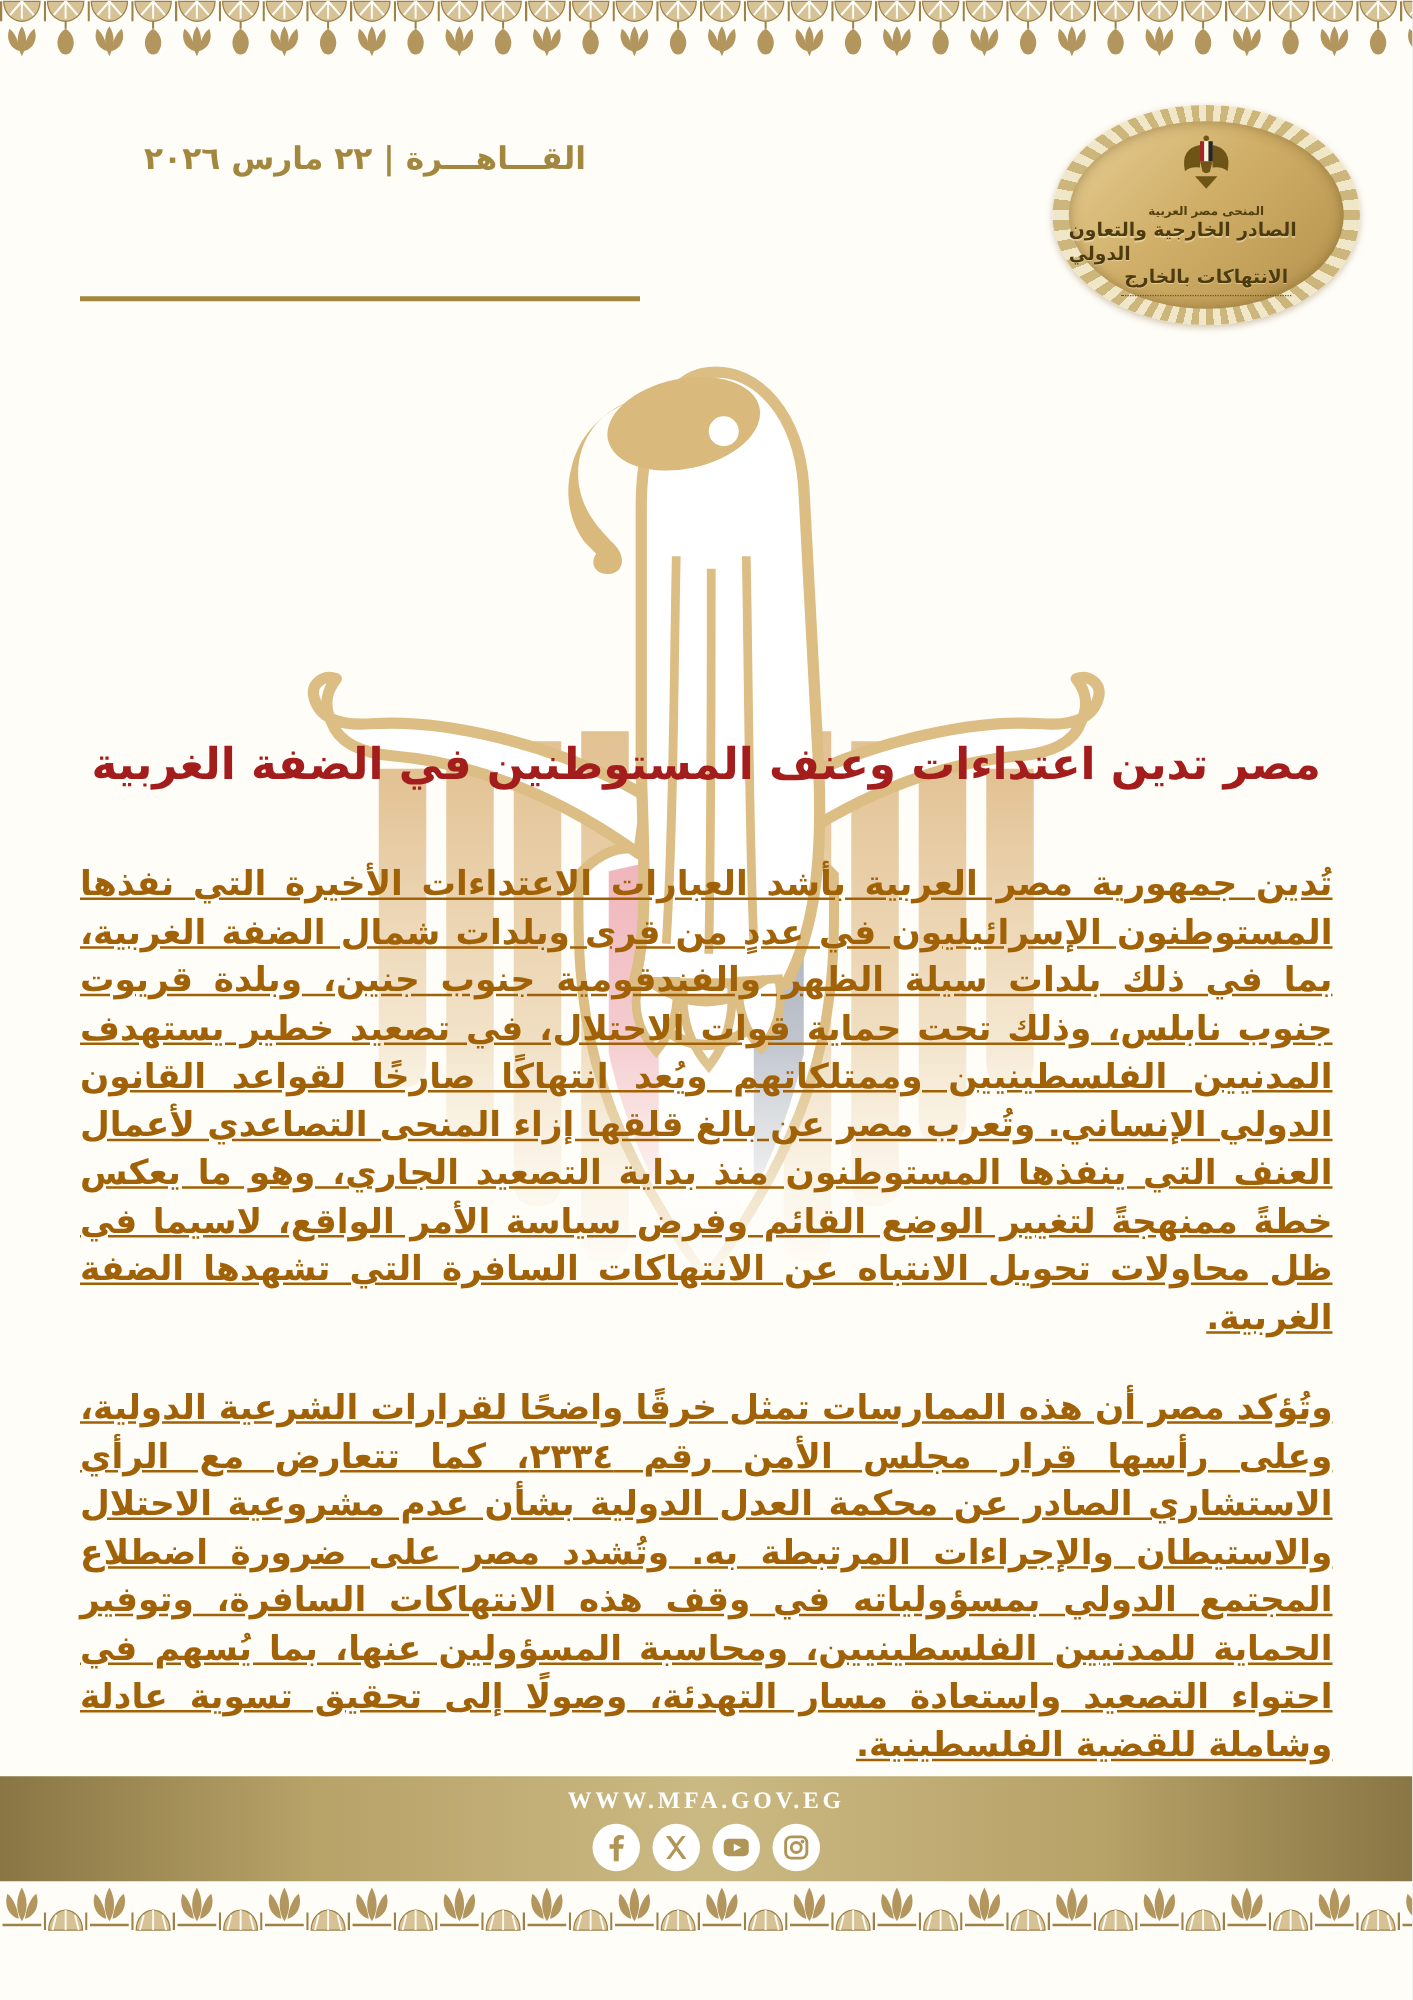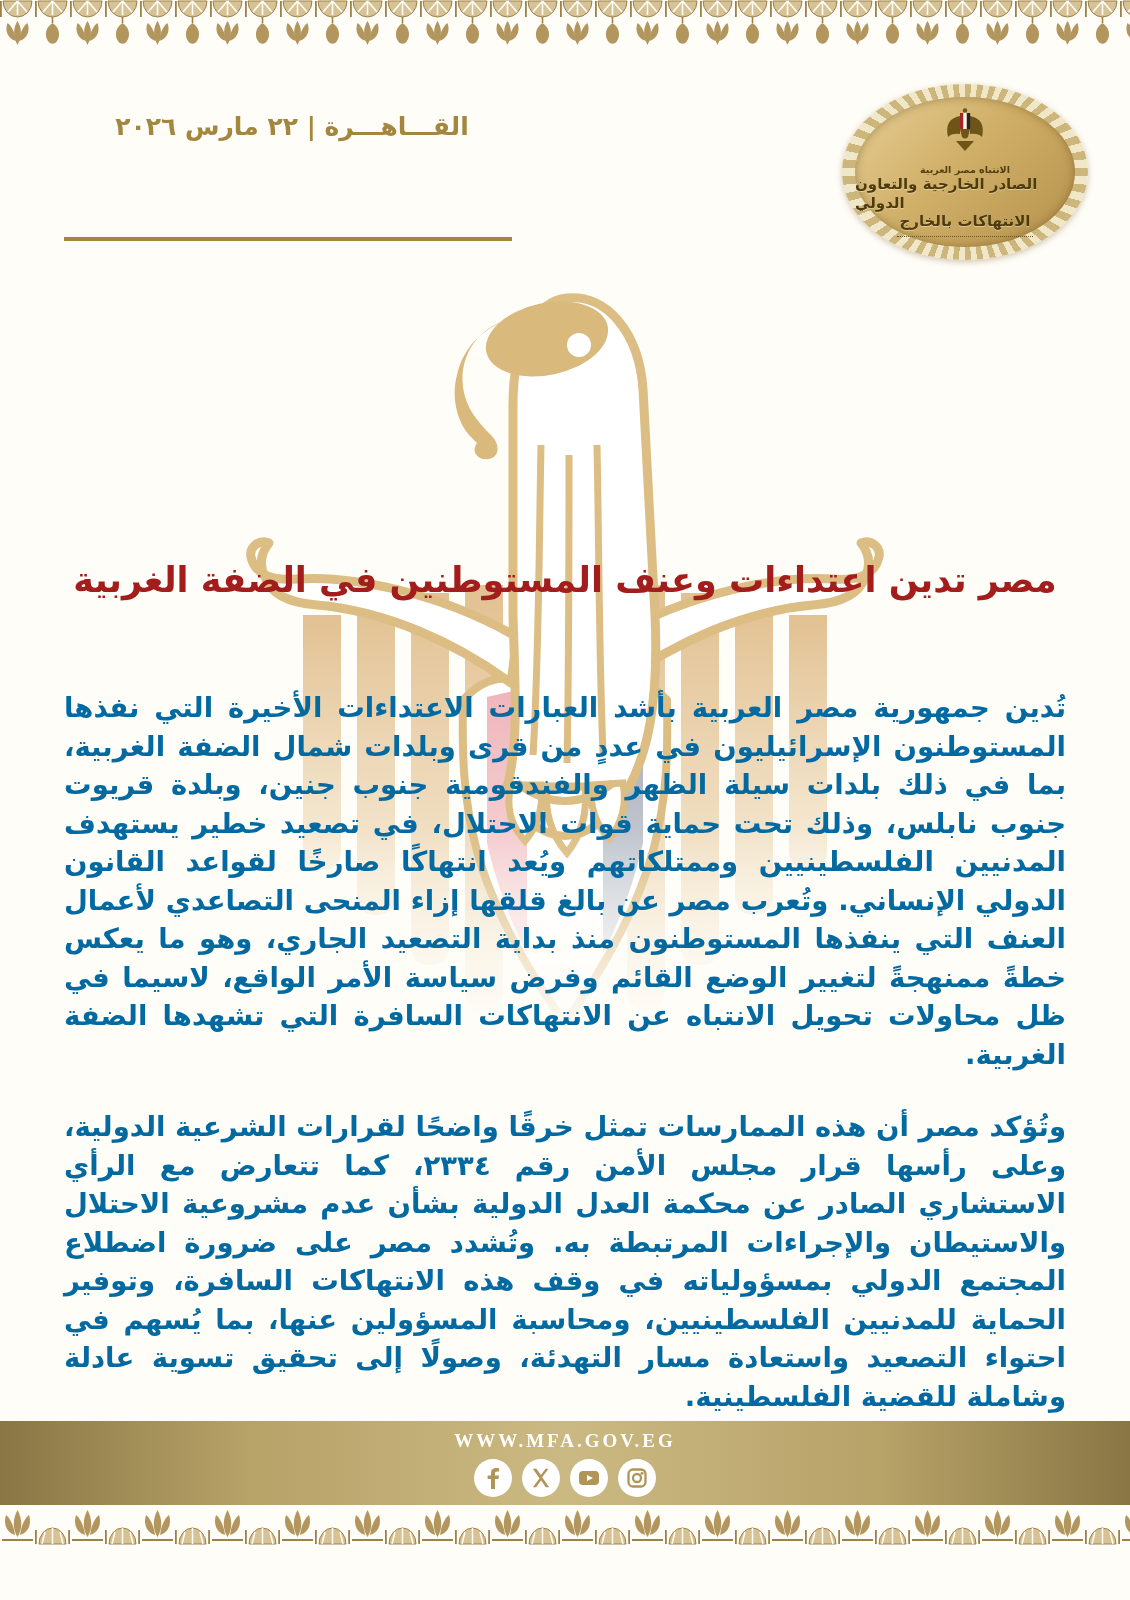--- a/index.html
+++ b/index.html
@@ -28,24 +28,24 @@
         box-shadow:inset 0 0 10px rgba(90,65,15,.45);}
   .seal-country{font-size:9.5px;font-weight:bold;color:#53400f;letter-spacing:1px;margin-top:3px;}
   .seal-ministry{font-size:15px;font-weight:bold;color:#4d3b0e;line-height:1.25;
         text-shadow:0 1px 0 rgba(255,248,225,.4);}
   .seal-microline{width:62%;border-top:1.5px dotted #6b5420;margin-top:5px;}
   
   .watermark{position:absolute;left:195px;top:285px;width:740px;height:780px;z-index:1;
         -webkit-mask-image:linear-gradient(to bottom,#000 70%,transparent 96%);
         mask-image:linear-gradient(to bottom,#000 70%,transparent 96%);}
   
-  .statement-title{position:absolute;left:0;top:560px;width:1130px;text-align:center;z-index:2;
+  .statement-title{position:absolute;left:0;top:592px;width:1130px;text-align:center;z-index:2;
         font-size:35px;font-weight:bold;color:#a41d1d;}
   .bodytext{position:absolute;left:0;top:688px;width:1130px;padding:0 64px;box-sizing:border-box;z-index:2;
-        direction:rtl;text-align:justify;color:#0369a1;font-size:27.5px;font-weight:bold;line-height:1.4;}
+        direction:rtl;text-align:justify;color:#a16207;font-size:27.5px;font-weight:bold;line-height:1.4;text-decoration:underline;}
   .bodytext p{margin:0 0 34px 0;}
   
   .footer-band{position:absolute;left:0;top:1421px;width:1130px;height:84px;z-index:2;
         background:linear-gradient(90deg,#8a7644 0%,#b7a268 22%,#cbb983 50%,#b7a268 78%,#8a7644 100%);
         display:flex;flex-direction:column;align-items:center;justify-content:center;}
   .website{font-family:"Liberation Serif","DejaVu Serif",serif;color:#ffffff;font-size:19px;
         letter-spacing:3px;font-weight:bold;cursor:pointer;}
   .social-row{display:flex;gap:10px;margin-top:7px;}
   .social-icon{width:38px;height:38px;border-radius:50%;background:#ffffff;display:flex;
         align-items:center;justify-content:center;cursor:pointer;}
@@ -317,21 +317,21 @@
       <svg width="50" height="54" viewBox="0 0 50 54">
         <path d="M8,30 Q4,12 20,9 L20,27 Q12,26 8,30 Z" fill="#6e5517"></path>
         <path d="M42,30 Q46,12 30,9 L30,27 Q38,26 42,30 Z" fill="#6e5517"></path>
         <rect x="20" y="6" width="3.4" height="16" fill="#a32626"></rect>
         <rect x="23.4" y="6" width="3.4" height="16" fill="#f7f3e8"></rect>
         <rect x="26.8" y="6" width="3.4" height="16" fill="#26242a"></rect>
         <path d="M20,22 L30,22 L28,30 Q25,33 22,30 Z" fill="#6e5517"></path>
         <path d="M16,34 L34,34 L25,44 Z" fill="#6e5517"></path>
         <circle cx="25" cy="3.5" r="2.2" fill="#6e5517"></circle>
       </svg>
-      <div class="seal-country">الانتباه مصر العربية</div>
+      <div class="seal-country">المنحى مصر العربية</div>
       <div class="seal-ministry">الصادر الخارجية والتعاون الدولي</div>
       <div class="seal-ministry">الانتهاكات بالخارج</div>
       <div class="seal-microline"></div>
     </div>
   </div>
 
   <div class="watermark">
     <svg width="740" height="780" viewBox="0 0 740 780">
       <defs>
         <linearGradient id="feath" x1="0" y1="0" x2="0" y2="1">

